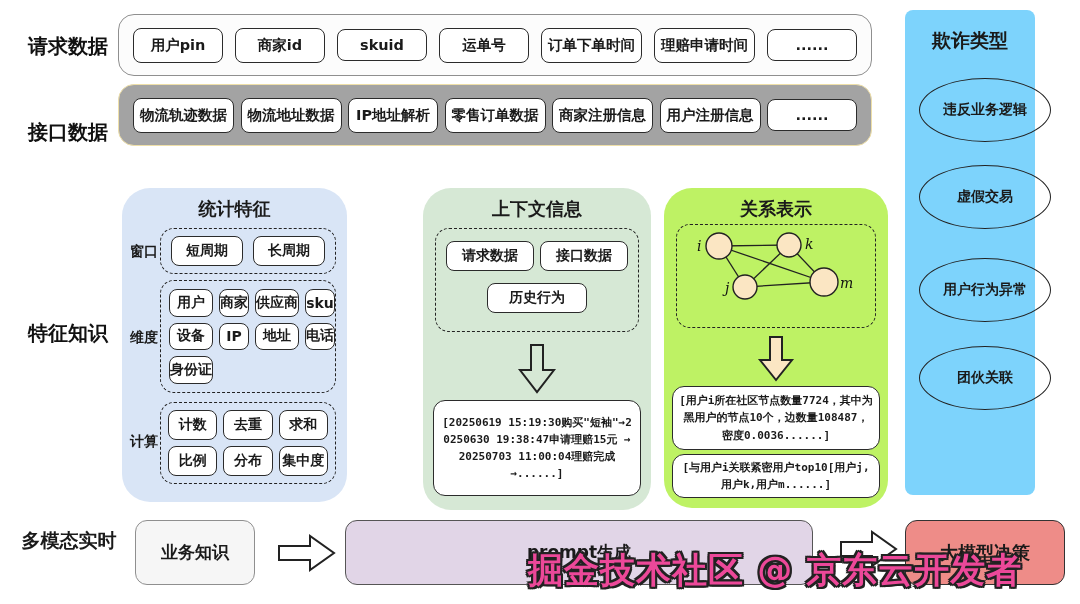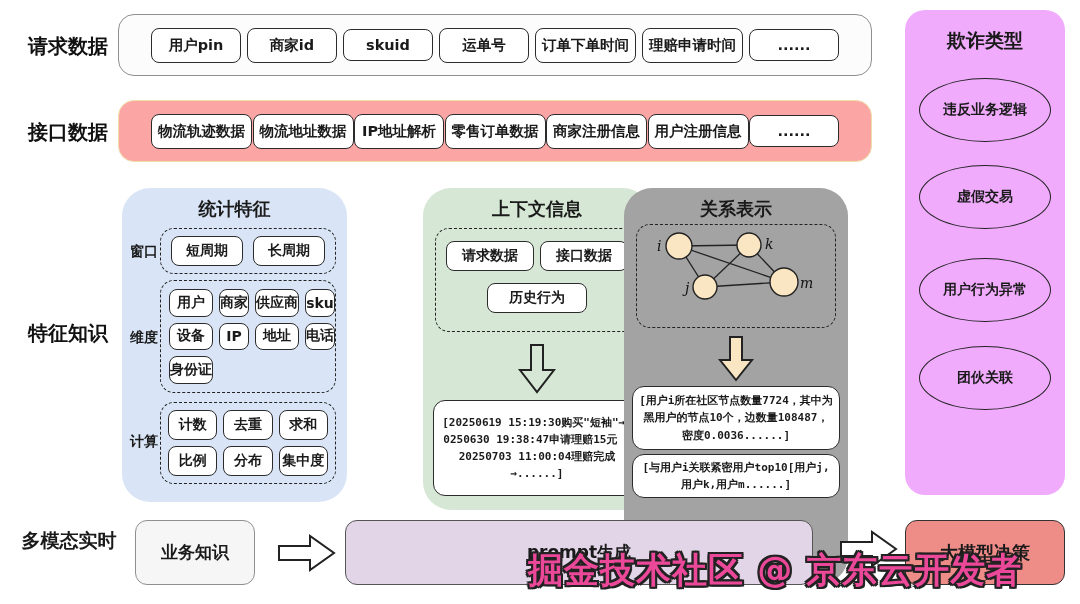--- a/index.html
+++ b/index.html
@@ -3,36 +3,36 @@
 <meta charset="utf-8">
 <style>
   * { margin:0; padding:0; box-sizing:border-box; }
   html,body { background:#ffffff; }
   body { font-family:"DejaVu Sans","Liberation Sans",sans-serif; color:#1a1a1a; }
   #canvas { position:relative; width:1080px; height:604px; background:#ffffff; overflow:hidden; }
 
   .rowlabel { position:absolute; font-size:20px; font-weight:700; color:#111; }
 
   .container-band { position:absolute; left:118px; width:754px; height:62px; border-radius:16px;
-                    display:flex; align-items:center; justify-content:space-between; padding:0 32px; }
+                    display:flex; align-items:center; justify-content:space-between; padding:0 14px; }
   .band-gray   { top:14px;  background:#fcfcfc; border:1.5px solid #8f8f8f; }
-  .band-yellow { top:100px; background:#fca5a5; border:1px solid #eedfa8; }
+  .band-yellow { top:84px; background:#a3a3a3; border:1px solid #eedfa8; }
 
   .chip { background:#ffffff; border:1.5px solid #2b2b2b; border-radius:8px;
           font-size:14.5px; font-weight:700; text-align:center; white-space:nowrap;
           padding:7px 6px; min-width:90px; }
 
   .panel { position:absolute; top:188px; border-radius:28px; }
   .ptitle { position:absolute; top:9px; left:0; right:0; text-align:center; font-size:18px; font-weight:700; }
 
   .panel-blue   { left:122px; width:225px; height:314px; background:#d9e5f6; }
   .panel-green  { left:378px; width:228px; height:322px; background:#d6e8d5;margin-left:45px; }
-  .panel-orange { left:624px; width:224px; height:396px; background:#a3a3a3; }
-  .panel-red    { position:absolute; left:905px; top:10px; width:160px; height:485px;
-                  background:#f0abfc; border-radius:20px; }
+  .panel-orange { left:664px; width:224px; height:320px; background:#bef264; }
+  .panel-red    { position:absolute; left:905px; top:10px; width:130px; height:485px;
+                  background:#7dd3fc; border-radius:8px; }
 
   .dashed { position:absolute; border:1.6px dashed #222; border-radius:14px; }
 
   .gplabel { position:absolute; font-size:14px; font-weight:700; }
 
   .schip { background:#fff; border:1.5px solid #2b2b2b; border-radius:8px;
            font-size:14px; font-weight:700; text-align:center; white-space:nowrap;
            display:flex; align-items:center; justify-content:center; }
 
   .win-box  { left:38px; top:40px; width:176px; height:46px; display:flex; gap:10px;

